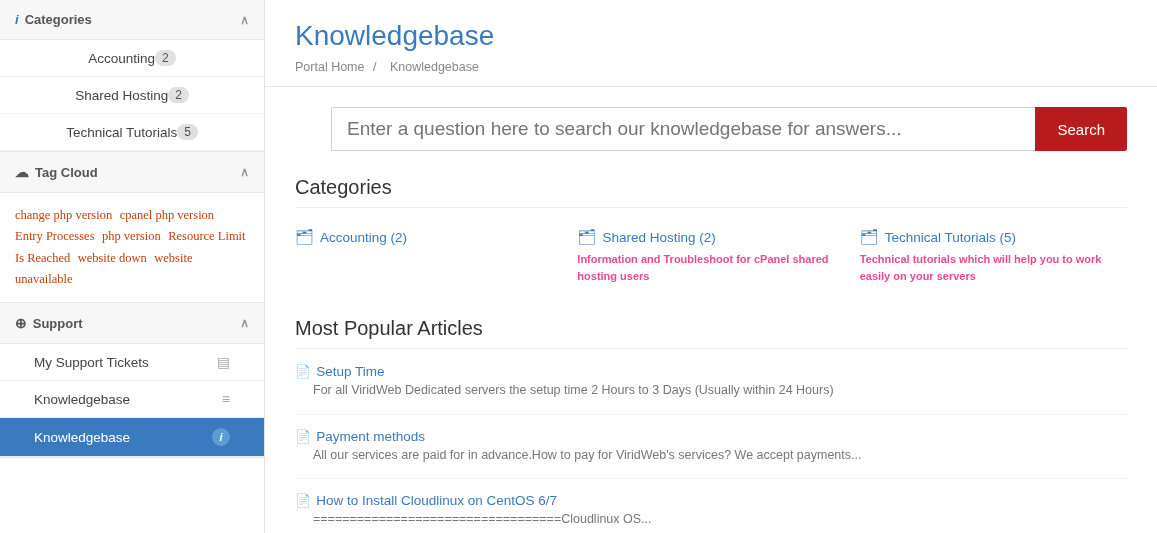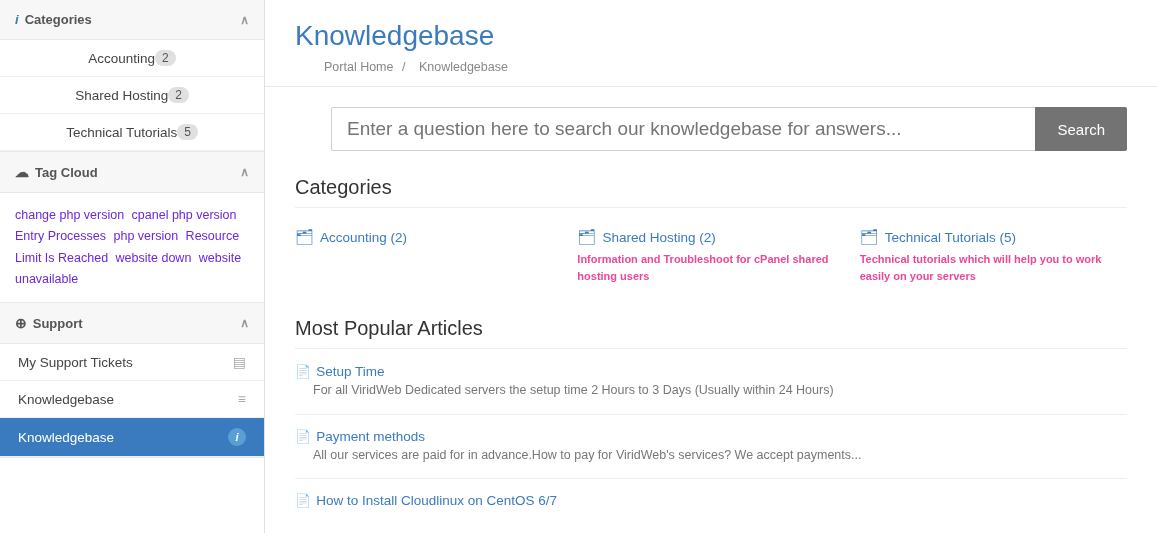--- a/index.html
+++ b/index.html
@@ -59,31 +59,32 @@
     }
 
     
     .tag-cloud-content {
       padding: 12px 15px;
       line-height: 1.7;
       font-size: 12.5px;
     }
 
     .tag-cloud-content a {
-      color: #6d28d9;
+      color: #c2410c;
       text-decoration: none;
       margin-right: 4px;
+      font-family: Liberation Serif, serif;
     }
 
     
     .sidebar-nav-item {
       display: flex;
       align-items: center;
       justify-content: space-between;
-      padding: 10px 18px;
+      padding: 10px 34px;
       border-bottom: 1px solid #f0f0f0;
       cursor: pointer;
       color: #444;
       font-size: 13.5px;
     }
 
     .sidebar-nav-item.active {
       background: #3a7bbf;
       color: #fff;
     }
@@ -108,21 +109,21 @@
       font-weight: 300;
       color: #3a7bbf;
       margin-bottom: 8px;
     }
 
     .breadcrumb {
       font-size: 12.5px;
       color: #888;
     }
 
-    .breadcrumb a { color: #888; text-decoration: none; margin-left: 29px; }
+    .breadcrumb a { color: #888; text-decoration: none; }
     .breadcrumb span { margin: 0 5px; }
 
     .main-body { padding: 20px 30px; }
 
     
     .search-bar {
       display: flex;
       margin-bottom: 25px;
     }
 
@@ -132,21 +133,21 @@
       border: 1px solid #d0d0d0;
       border-right: none;
       font-size: 19px;
       color: #aaa;
       outline: none;
       border-radius: 2px 0 0 2px;
       margin-left: 36px;
     }
 
     .search-bar button {
-      background: #737373;
+      background: #b91c1c;
       color: #fff;
       border: none;
       padding: 10px 22px;
       font-size: 15px;
       cursor: pointer;
       border-radius: 0 2px 2px 0;
     }
 
     
     .section-title {
@@ -371,19 +372,20 @@
             <span>Payment methods</span>
           </div>
           <div class="article-desc">All our services are paid for in advance.How to pay for ViridWeb's services? We accept payments...</div>
         </div>
 
         <div class="article-item">
           <div class="article-title">
             <span class="article-icon">📄</span>
             <span>How to Install Cloudlinux on CentOS 6/7</span>
           </div>
+          <div class="article-desc">==================================Cloudlinux OS...</div>
         </div>
 
       </div>
     </div>
 
   </div>
 </div>
 
 </body></html>

